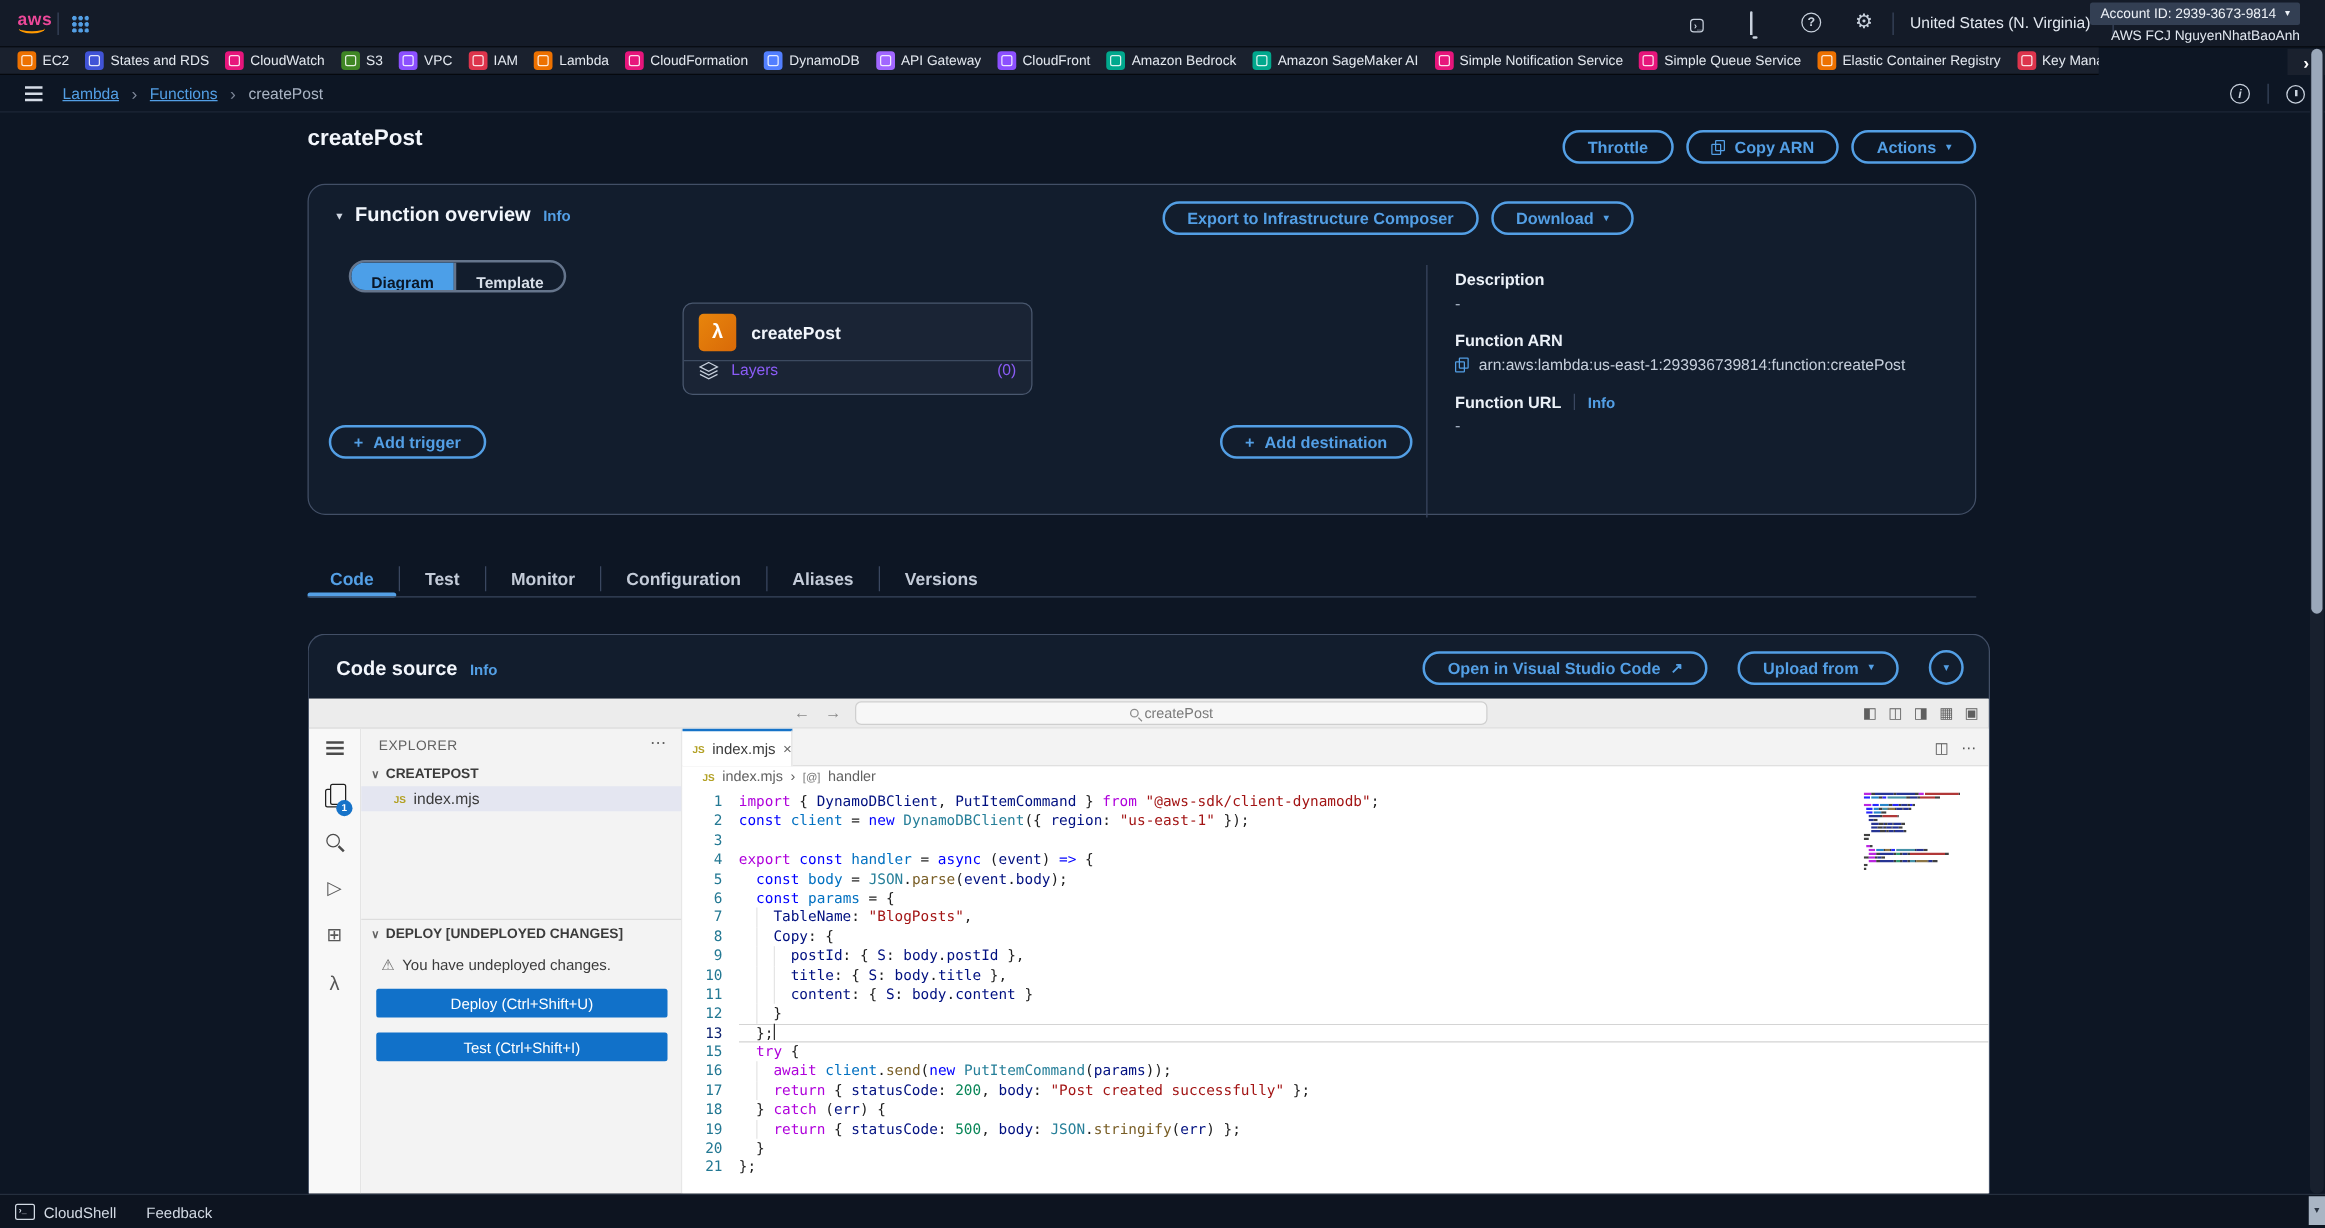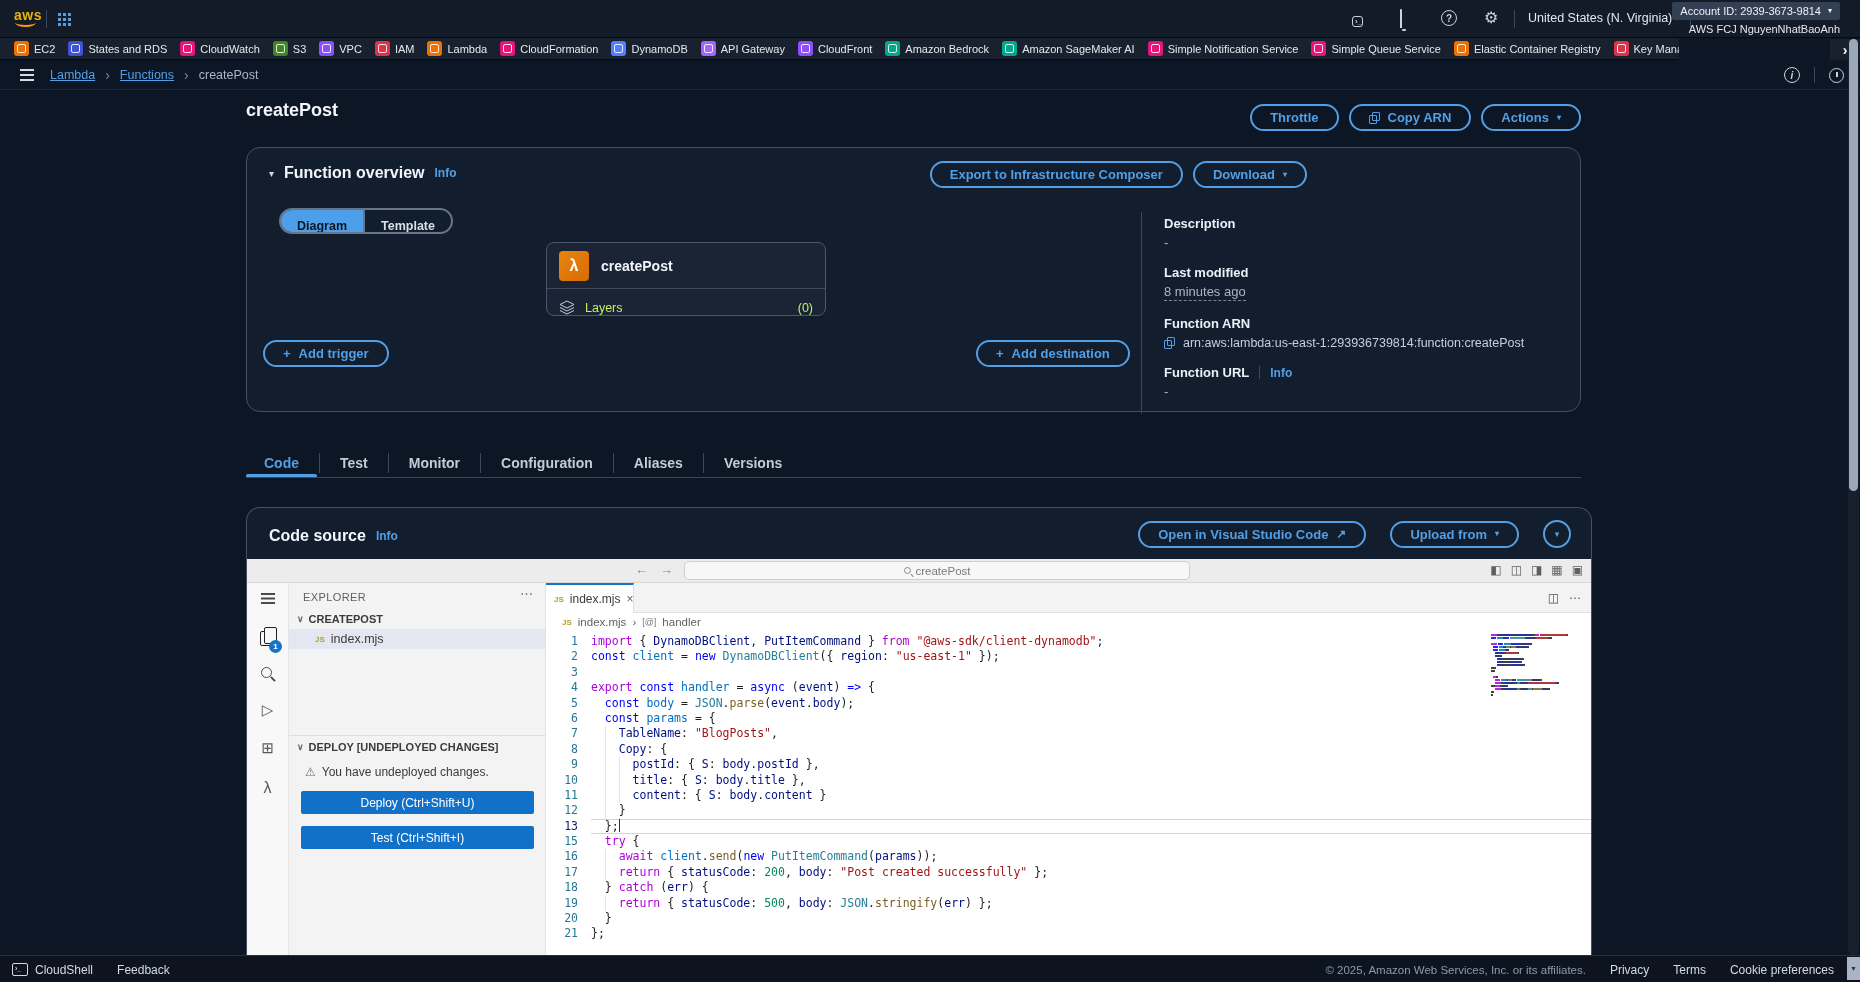--- a/index.html
+++ b/index.html
@@ -2,21 +2,21 @@
 <html><head>
 <meta charset="utf-8">
 <style>
 *{box-sizing:border-box;margin:0;padding:0}
 html,body{width:1860px;height:982px;overflow:hidden;background:#0D1624;
   font-family:"Liberation Sans",sans-serif;color:#E6EBF2}
 #app{position:absolute;inset:0;width:1860px;height:982px;overflow:hidden}
 
 
 #topbar{position:absolute;left:0;top:0;width:1860px;height:38px;background:#141B28;border-bottom:1px solid #05080D}
-.aws-logo{position:absolute;left:14px;top:7px;color:#eab308;font-weight:700;font-size:14px;letter-spacing:.5px}
+.aws-logo{position:absolute;left:14px;top:7px;color:#ec4899;font-weight:700;font-size:14px;letter-spacing:.5px}
 .aws-logo::after{content:"";position:absolute;left:1px;bottom:-4px;width:21px;height:7px;border-bottom:2px solid #FF9900;border-radius:0 0 60% 60%}
 .hdiv{position:absolute;width:1px;height:18px;background:#39465C;top:10px}
 .apps-grid{position:absolute;left:57px;top:12px;width:14px;height:14px;
   background-image:radial-gradient(circle,#539FE5 1.6px,transparent 1.9px);background-size:5px 5px}
 .hsearch{position:absolute;left:95px;top:6px;width:450px;height:26px;border:1px solid #69788E;border-radius:8px;
   display:flex;align-items:center;padding:0 12px;color:#95A3B8;font-size:12.5px}
 .hsearch .ph{flex:1;font-style:italic}
 .ic-search{width:9px;height:9px;border:1.6px solid #95A3B8;border-radius:50%;position:relative;margin-right:8px;flex:0 0 auto}
 .ic-search::after{content:"";position:absolute;width:5px;height:1.6px;background:#95A3B8;transform:rotate(45deg);left:7px;top:9px}
 .h-ic{position:absolute;top:10px;color:#C9D2DE}
@@ -71,21 +71,21 @@
 .seg{position:absolute;left:32px;top:60px;display:flex;border:2px solid #65758C;border-radius:16px;overflow:hidden;height:26px}
 .seg-item{display:flex;align-items:center;padding:16px 16px;font-size:12.5px;font-weight:700;color:#D7DEE8;cursor:pointer}
 .seg-item.active{background:#4C9FE8;color:#0A1626}
 .seg-item + .seg-item{border-left:2px solid #65758C}
 .node-card{position:absolute;left:299px;top:94px;width:280px;background:#1A2435;border:1px solid #4A586F;border-radius:8px}
 .node-top{display:flex;align-items:center;gap:12px;padding:8px 12px;height:45px}
 .lambda-ic{width:30px;height:30px;border-radius:4px;background:linear-gradient(135deg,#E8850C,#D96A08);color:#fff;
   display:flex;align-items:center;justify-content:center;font-size:16px;font-weight:700;flex:0 0 auto}
 .node-name{font-size:14px;font-weight:700;color:#F2F6FC}
 .node-div{height:1px;background:#3C4A60}
-.node-row{display:flex;align-items:flex-end;gap:10px;padding:0 12px;height:26px;font-size:12.5px;color:#bef264}
+.node-row{display:flex;align-items:flex-start;gap:10px;padding:0 12px;height:26px;font-size:12.5px;color:#8b5cf6}
 .layers-count{margin-left:auto}
 .add-btn{position:absolute}
 .fo-vdiv{position:absolute;left:894px;top:64px;width:1px;height:202px;background:#3A4760}
 .fo-info{position:absolute;left:917px;top:68px;width:400px;font-size:13px}
 .lbl{font-weight:700;color:#EAF0F7}
 .val{color:#A9B4C5;margin-top:4px}
 .fo-block{margin-bottom:15px}
 .dashed{display:inline-block;border-bottom:1px dashed #76839A;padding-bottom:1px}
 .arn-row{display:flex;gap:8px;align-items:center;margin-top:5px;color:#C6CFDC;font-size:12.5px}
 .url-row{display:flex;gap:10px;align-items:center}
@@ -351,24 +351,20 @@
     <button class="cbtn add-btn" style="left:729px;top:192px">
       <span>+</span>
         <span>Add destination</span>
     </button>
 
     <div class="fo-vdiv"></div>
     <div class="fo-info">
       <div class="fo-block">
         <div class="lbl">Description</div>
         <div class="val">-</div>
-      </div>
-      <div class="fo-block">
-        <div class="lbl">Last modified</div>
-        <div class="val"><span class="dashed">8 minutes ago</span></div>
       </div>
       <div class="fo-block">
         <div class="lbl">Function ARN</div>
         <div class="arn-row">
           <span class="ic-copy" style="color:#539FE5"></span>
           <span>arn:aws:lambda:us-east-1:293936739814:function:createPost</span>
         </div>
       </div>
       <div class="fo-block">
         <div class="url-row">
@@ -695,28 +691,20 @@
   <div id="footer">
     <div class="ft-left">
       <span class="cs-item">
         <span class="ic-shell">›_</span>
         <span>CloudShell</span>
       </span>
       <span class="cs-item">
           <span>Feedback</span>
         </span>
     </div>
-    <div class="ft-right">
-      <span class="ft-copy">© 2025, Amazon Web Services, Inc. or its affiliates.</span>
-      <span id="footer-links" style="display:flex;gap:24px">
-          <span class="ft-link">Privacy</span>
-          <span class="ft-link">Terms</span>
-          <span class="ft-link">Cookie preferences</span>
-        </span>
-    </div>
   </div>
 
   <div id="vscroll">
       <div id="vthumb"></div>
     </div>
   <div id="scroll-corner">▼</div>
 
 </div>
 
 </body></html>

